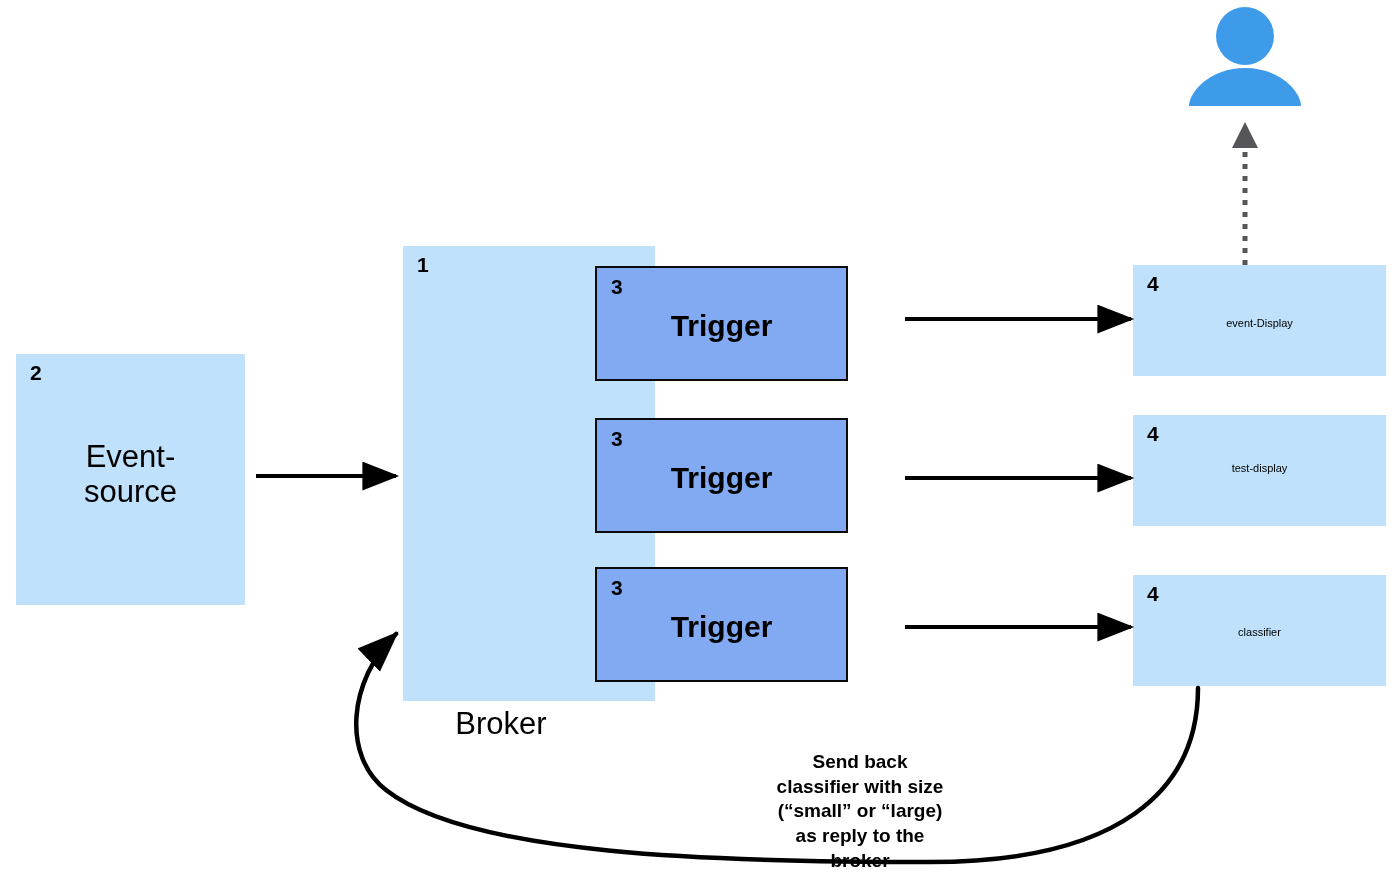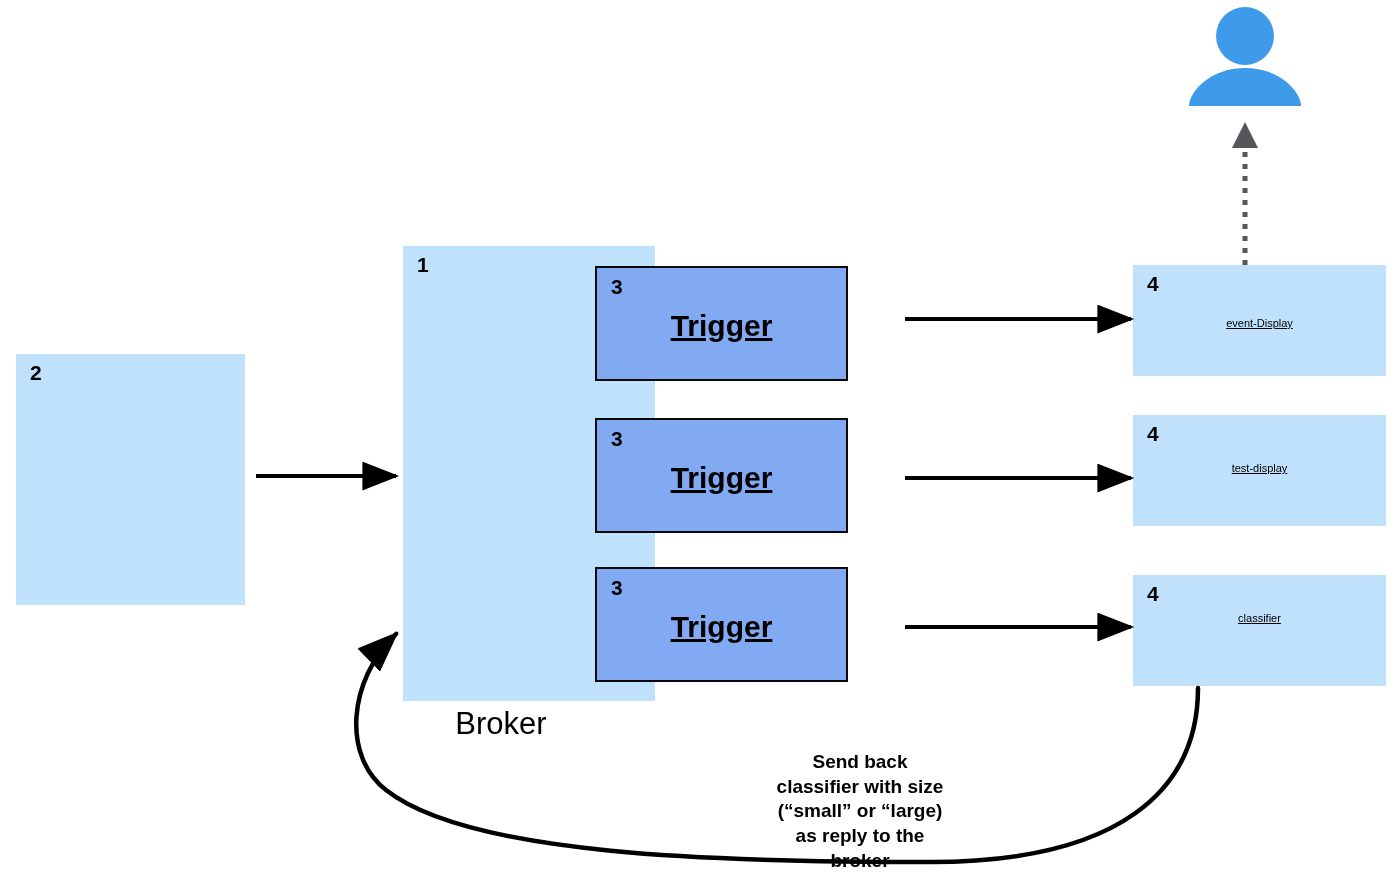--- a/index.html
+++ b/index.html
@@ -40,21 +40,20 @@
     font-weight: bold;
     line-height: 1;
     letter-spacing: 0px;
   }
   .node-label {
     position: absolute;
     left: 0;
     width: 100%;
     text-align: center;
     line-height: 1.12;
-    text-decoration: underline;
   }
   .label-big {
     font-size: 31px;
     font-weight: normal;
   }
   .label-trigger {
     font-size: 30px;
     font-weight: bold;
   }
   .label-small {
@@ -85,20 +84,22 @@
     overflow: visible;
   }
 </style>
 </head>
 <body>
 
 <div id="canvas">
 
   <div class="node light-box" style="left:16px; top:354px; width:229px; height:251px;">
     <div class="badge">2</div>
+    <div class="node-label label-big" style="top:86px; white-space:pre-line;">Event-
+source</div>
   </div>
 
   <div class="node light-box" style="left:403px; top:246px; width:252px; height:455px;">
     <div class="badge">1</div>
     <div class="broker-label" style="top:460px;">Broker</div>
   </div>
 
   <div class="node trigger-box" style="left:595px; top:266px; width:253px; height:115px;">
     <div class="badge">3</div>
     <div class="node-label label-trigger" style="top:41px;">Trigger</div>
@@ -119,21 +120,21 @@
     <div class="node-label label-small" style="top:52px;">event-Display</div>
   </div>
 
   <div class="node light-box" style="left:1133px; top:415px; width:253px; height:111px;">
     <div class="badge">4</div>
     <div class="node-label label-small" style="top:47px;">test-display</div>
   </div>
 
   <div class="node light-box" style="left:1133px; top:575px; width:253px; height:111px;">
     <div class="badge">4</div>
-    <div class="node-label label-small" style="top:37px;">classifier</div>
+    <div class="node-label label-small" style="top:51px;">classifier</div>
   </div>
 
   <div class="caption" style="left:760px; top:750px; width:200px;">Send back
 classifier with size
 (“small” or “large)
 as reply to the
 broker</div>
 
   <svg class="overlay" viewBox="0 0 1400 896">
     <defs>

